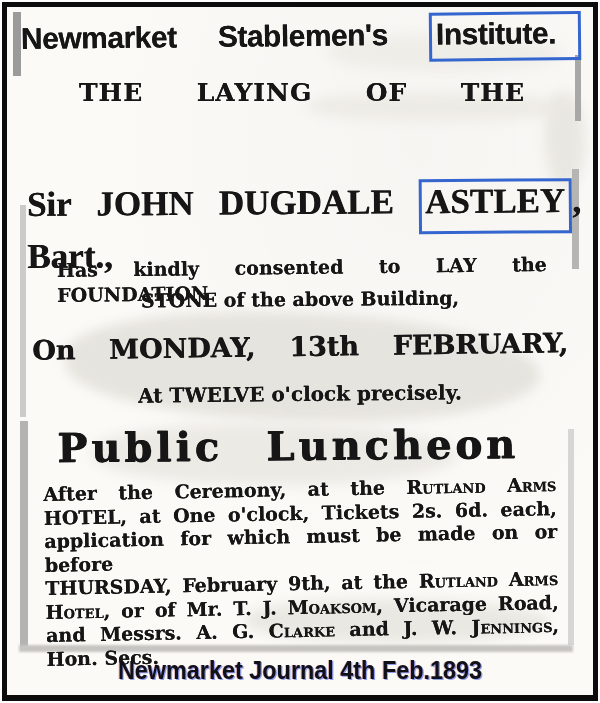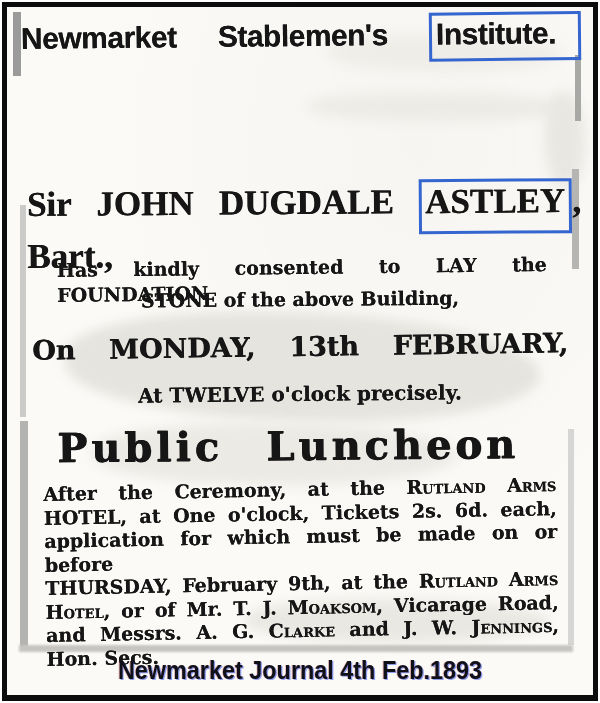--- a/index.html
+++ b/index.html
@@ -119,20 +119,21 @@
   <div class="bar" style="left:6px;top:5px;width:8px;height:64px;background:#9b9b9b;"></div>
   <div class="bar" style="left:13px;top:198px;width:6px;height:212px;background:#cbcbc9;"></div>
   <div class="bar" style="left:13px;top:414px;width:8px;height:226px;background:#b3b3b1;"></div>
   <div class="bar" style="left:568px;top:48px;width:6px;height:66px;background:#a8a8a6;"></div>
   <div class="bar" style="left:565px;top:162px;width:7px;height:100px;background:#b5b5b3;"></div>
   <div class="bar" style="left:561px;top:422px;width:6px;height:216px;background:#d6d6d4;"></div>
   <div class="edge-strip"></div>
 
   <div class="tb just masthead"><span class="seg seg-n">Newmarket Stablemen's </span><span class="seg seg-boxed">Institute.</span></div>
 
+  <div class="tb just laying">THE LAYING OF THE</div>
 
 
   <div class="tb just dignitary"><span class="seg seg-n">Sir JOHN DUGDALE </span><span class="seg seg-boxed">ASTLEY</span><span class="seg seg-n">, Bart.,</span></div>
 
   <div class="tb just consent1">Has kindly consented to LAY the FOUNDATION</div>
   <div class="tb ctr consent2">STONE of the above Building,</div>
 
   <div class="tb just dateline">On MONDAY, 13th FEBRUARY,</div>
   <div class="tb ctr timeline">At TWELVE o'clock precisely.</div>
 

